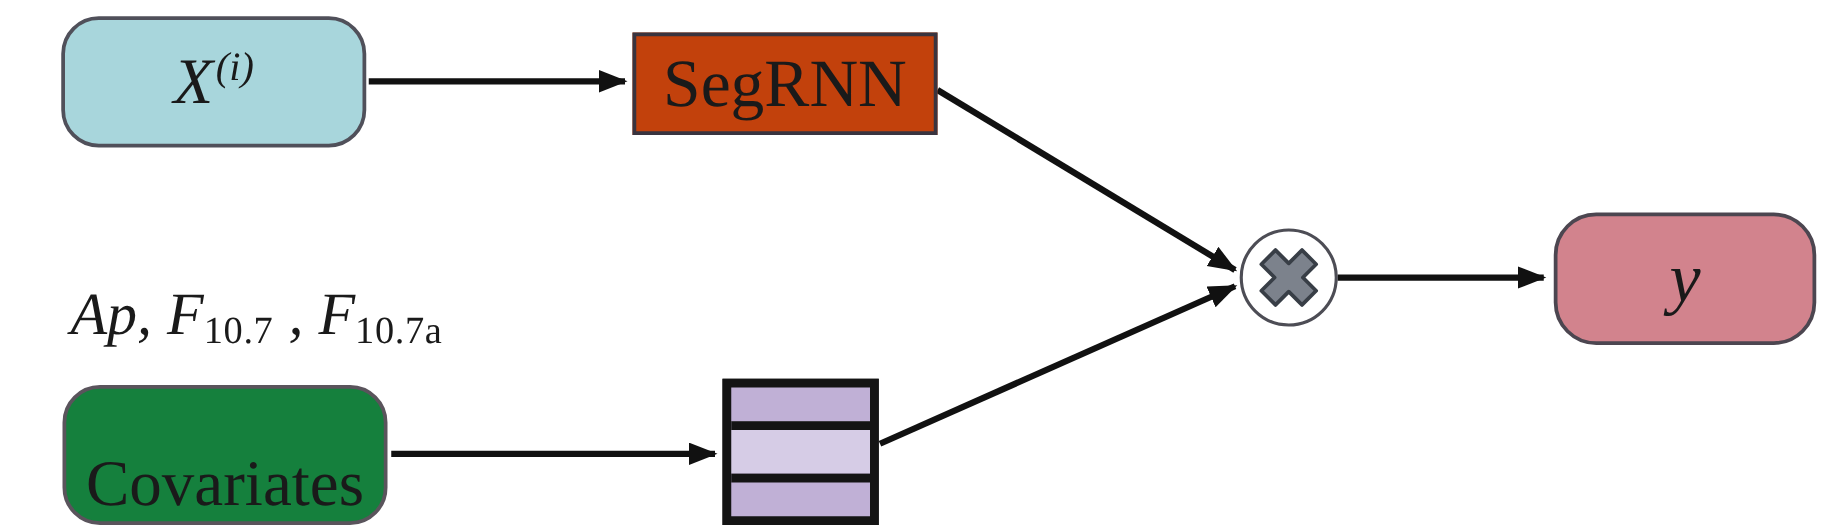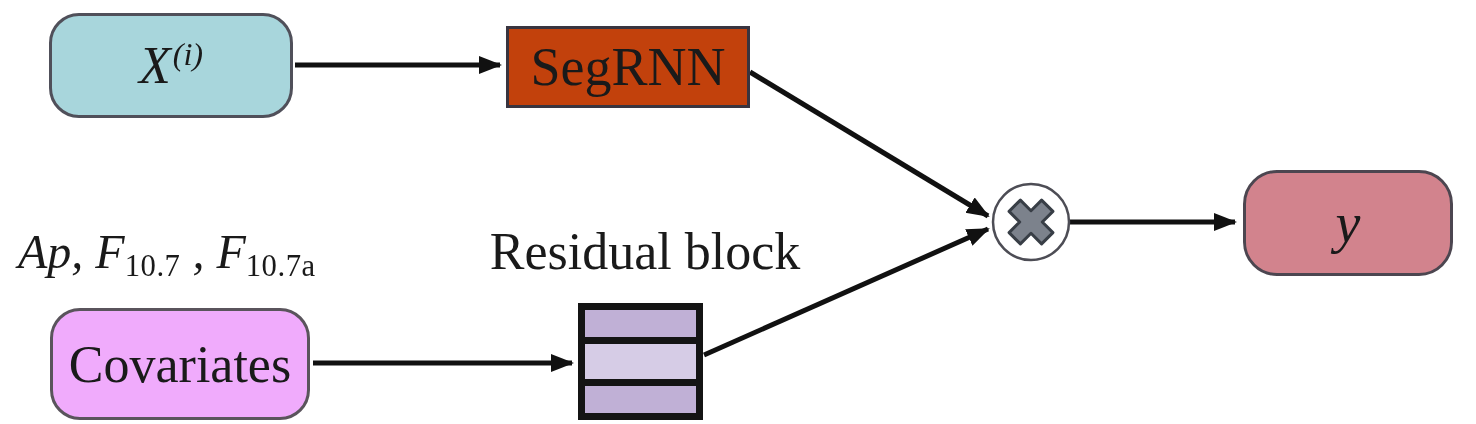--- a/index.html
+++ b/index.html
@@ -48,21 +48,21 @@
 
   .node-segrnn {
     left: 506px; top: 26px; width: 244px; height: 82px;
     border: 3px solid #39343f;
     font-size: 54px;
   }
 
   .covars-label {
     position: absolute;
     left: 18px; top: 224px; width: 336px;
-    text-align: left;
+    text-align: right;
     font-size: 48px;
     font-style: italic;
     color: #1a1a1a;
     white-space: nowrap;
   }
   .covars-label sub {
     font-size: 0.64em;
     font-style: normal;
     line-height: 0;
     vertical-align: -0.25em;
@@ -130,25 +130,24 @@
   <div class="node rounded node-input" style="background-color: rgb(168, 214, 220); border-color: rgb(80, 80, 90);">
     <span><span>X</span><sup>(i)</sup></span>
   </div>
 
   <div class="node node-segrnn" style="background-color: #c2410c; border-color: rgb(57, 52, 63);">
     <span>SegRNN</span>
   </div>
 
   <div class="covars-label"><span>Ap</span><span>, F</span><sub>10.7</sub><span> , F</span><sub>10.7a</sub></div>
 
-  <div class="node rounded node-covariates" style="background-color: #f0abfc; border-color: rgb(90, 84, 92);">
+  <div class="node rounded node-covariates" style="background-color: #15803d; border-color: rgb(90, 84, 92); align-items: flex-end;">
     <span>Covariates</span>
   </div>
 
-  <div class="residual-label">Residual block</div>
 
   <div class="residual-stack" style="border-color: rgb(20, 20, 20);">
     <div class="residual-bar" style="background-color: rgb(192, 176, 214);"></div>
     <div class="residual-bar mid" style="background-color: rgb(214, 204, 230); border-top-color: rgb(20, 20, 20);"></div>
     <div class="residual-bar" style="background-color: rgb(192, 176, 214); border-top-color: rgb(20, 20, 20);"></div>
   </div>
 
   <div class="node rounded node-output" style="background-color: rgb(210, 131, 141); border-color: rgb(76, 70, 80);">
     <span>y</span>
   </div>

